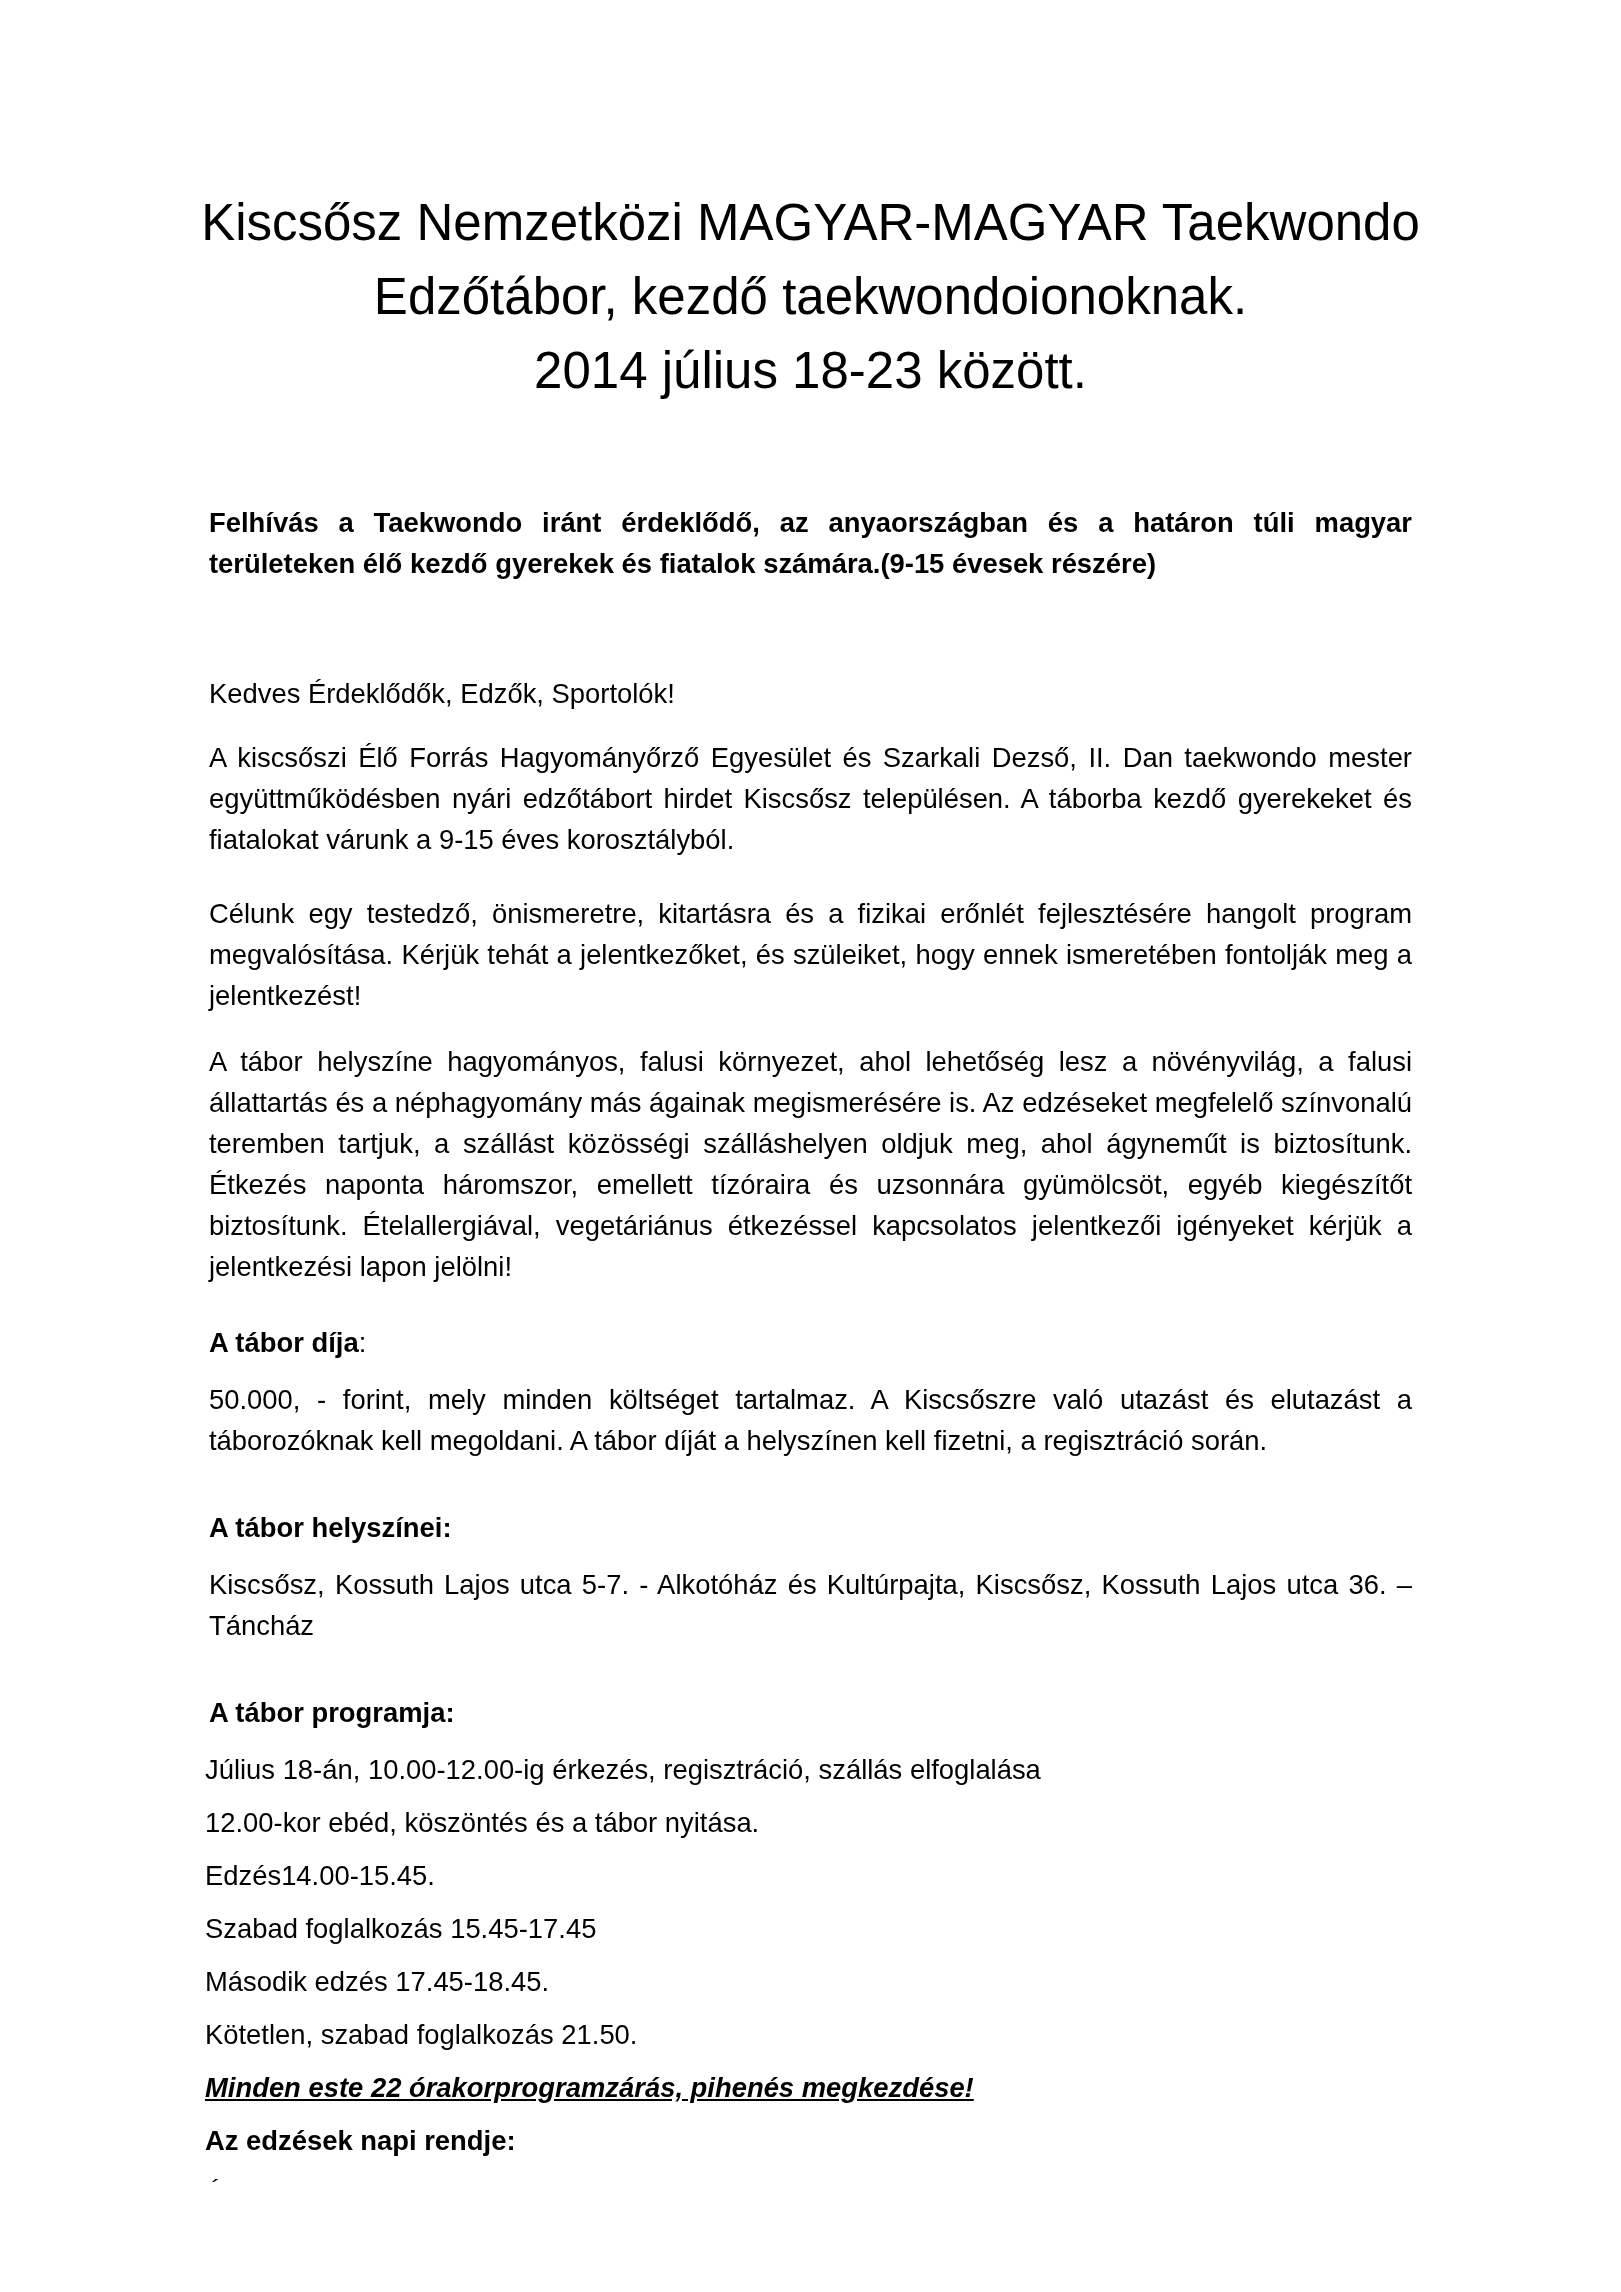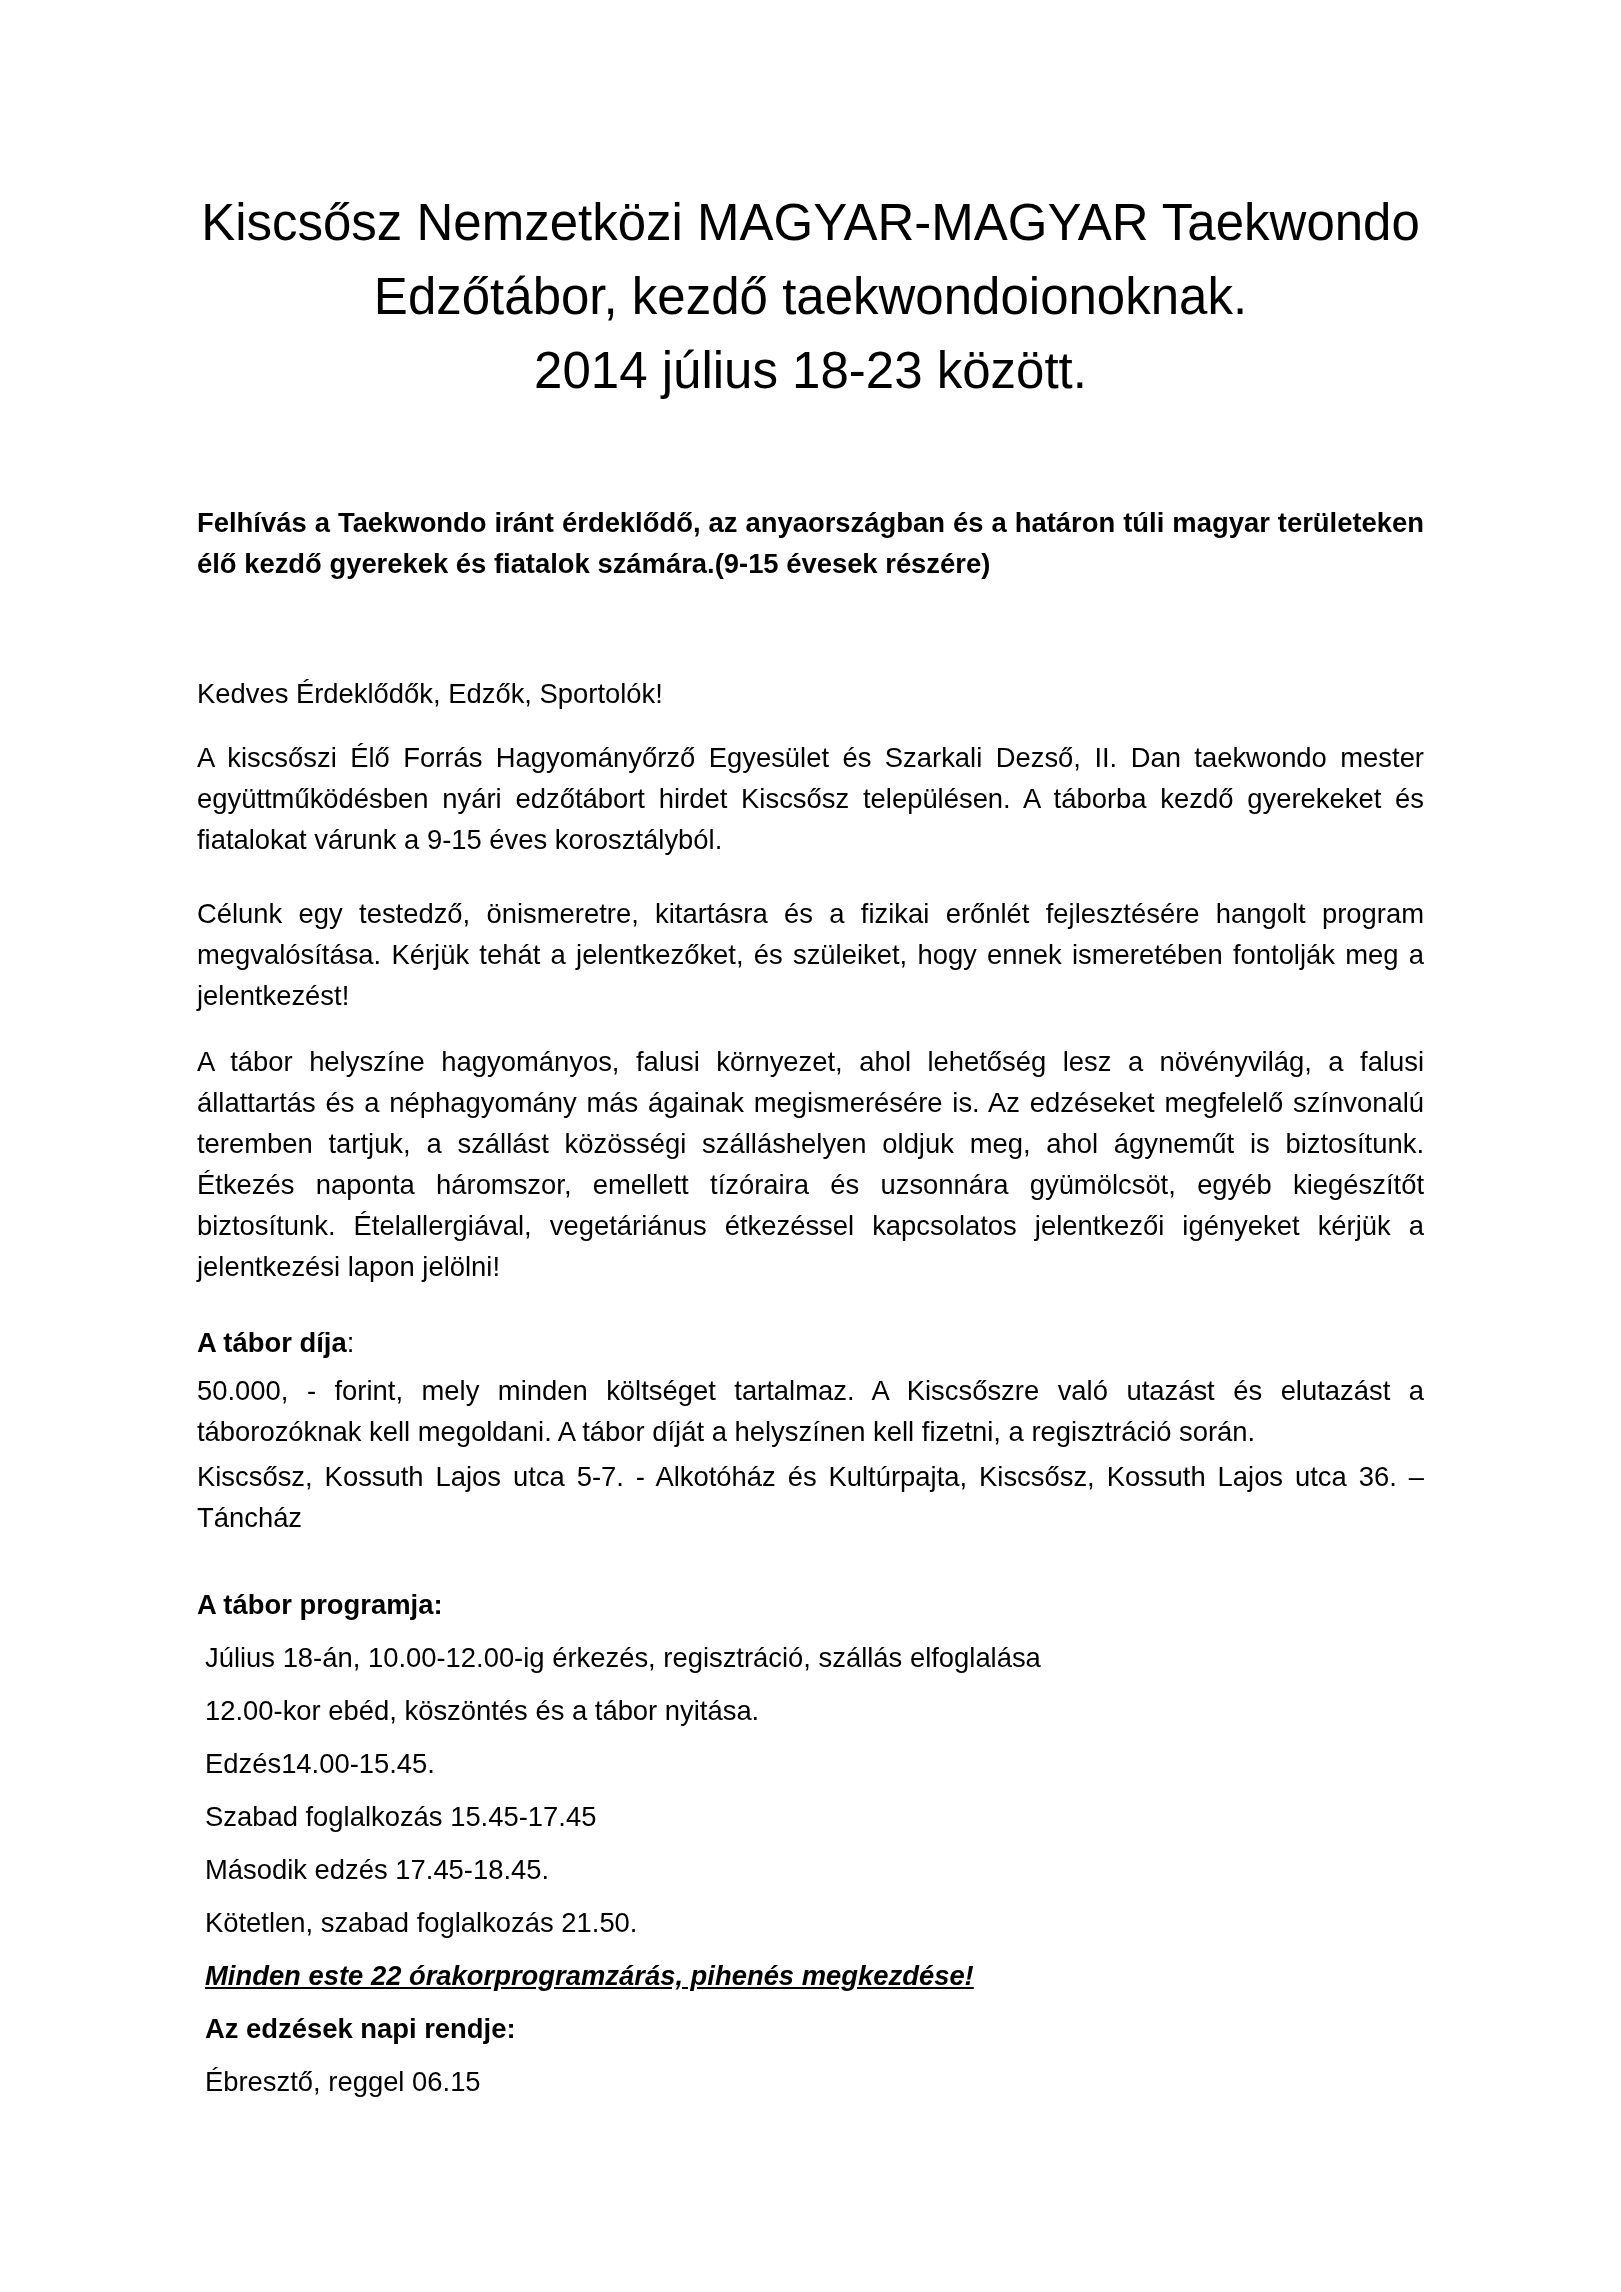--- a/index.html
+++ b/index.html
@@ -22,21 +22,21 @@
     text-align: center;
     font-size: 51px;
     line-height: 74px;
     font-weight: 400;
     letter-spacing: 0px;
   }
   .body-text {
     font-size: 27.4px;
     line-height: 41px;
   }
-  p { margin: 4px; }
+  p { margin: 16px; }
   .callout {
     margin-top: 94px;
     font-weight: bold;
     text-align: justify;
   }
   .greeting { margin-top: 89px; }
   .para { text-align: justify; }
   .p-intro   { margin-top: 22.5px; }
   .p-goal    { margin-top: 33px; }
   .p-venue   { margin-top: 25.5px; }
@@ -70,20 +70,21 @@
 
   <p class="body-text para p-intro">A kiscsőszi Élő Forrás Hagyományőrző Egyesület és Szarkali Dezső, II. Dan taekwondo mester együttműködésben nyári edzőtábort hirdet Kiscsősz településen. A táborba kezdő gyerekeket és fiatalokat várunk a 9-15 éves korosztályból.</p>
 
   <p class="body-text para p-goal">Célunk egy testedző, önismeretre, kitartásra és a fizikai erőnlét fejlesztésére hangolt program megvalósítása. Kérjük tehát a jelentkezőket, és szüleiket, hogy ennek ismeretében fontolják meg a jelentkezést!</p>
 
   <p class="body-text para p-venue">A tábor helyszíne hagyományos, falusi környezet, ahol lehetőség lesz a növényvilág, a falusi állattartás és a néphagyomány más ágainak megismerésére is. Az edzéseket megfelelő színvonalú teremben tartjuk, a szállást közösségi szálláshelyen oldjuk meg, ahol ágyneműt is biztosítunk. Étkezés naponta háromszor, emellett tízóraira és uzsonnára gyümölcsöt, egyéb kiegészítőt biztosítunk. Ételallergiával, vegetáriánus étkezéssel kapcsolatos jelentkezői igényeket kérjük a jelentkezési lapon jelölni!</p>
 
   <p class="body-text h-fee"><span class="bold">A tábor díja</span><span>:</span></p>
   <p class="body-text para p-fee">50.000, - forint, mely minden költséget tartalmaz. A Kiscsőszre való utazást és elutazást a táborozóknak kell megoldani. A tábor díját a helyszínen kell fizetni, a regisztráció során.</p>
 
+  <p class="body-text bold h-loc">A tábor helyszínei:</p>
   <p class="body-text para p-loc">Kiscsősz, Kossuth Lajos utca 5-7. - Alkotóház és Kultúrpajta, Kiscsősz, Kossuth Lajos utca 36. – Táncház</p>
 
   <p class="body-text bold h-prog">A tábor programja:</p>
   <p class="body-text prog-line">Július 18-án, 10.00-12.00-ig érkezés, regisztráció, szállás elfoglalása</p>
   <p class="body-text prog-line">12.00-kor ebéd, köszöntés és a tábor nyitása.</p>
   <p class="body-text prog-line">Edzés14.00-15.45.</p>
   <p class="body-text prog-line">Szabad foglalkozás 15.45-17.45</p>
   <p class="body-text prog-line">Második edzés 17.45-18.45.</p>
   <p class="body-text prog-line">Kötetlen, szabad foglalkozás 21.50.</p>
   <p class="body-text prog-line highlight">Minden este 22 órakorprogramzárás, pihenés megkezdése!</p>

